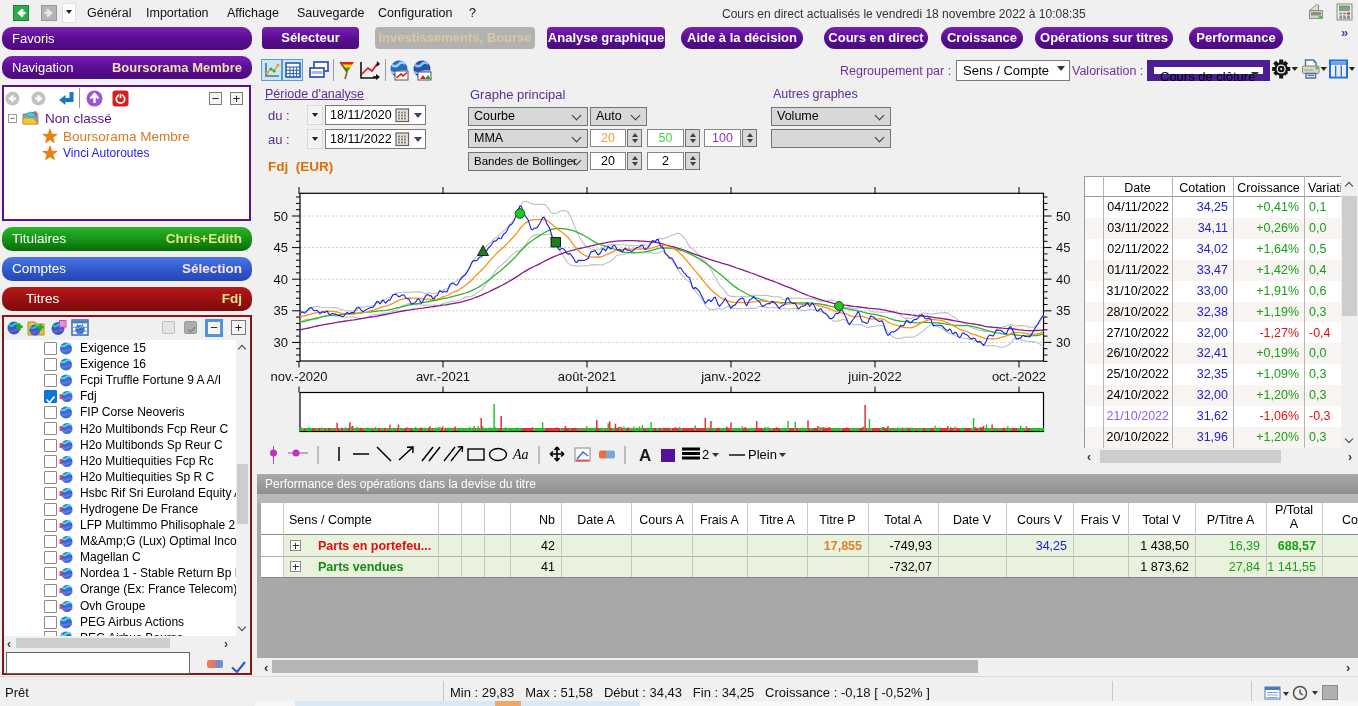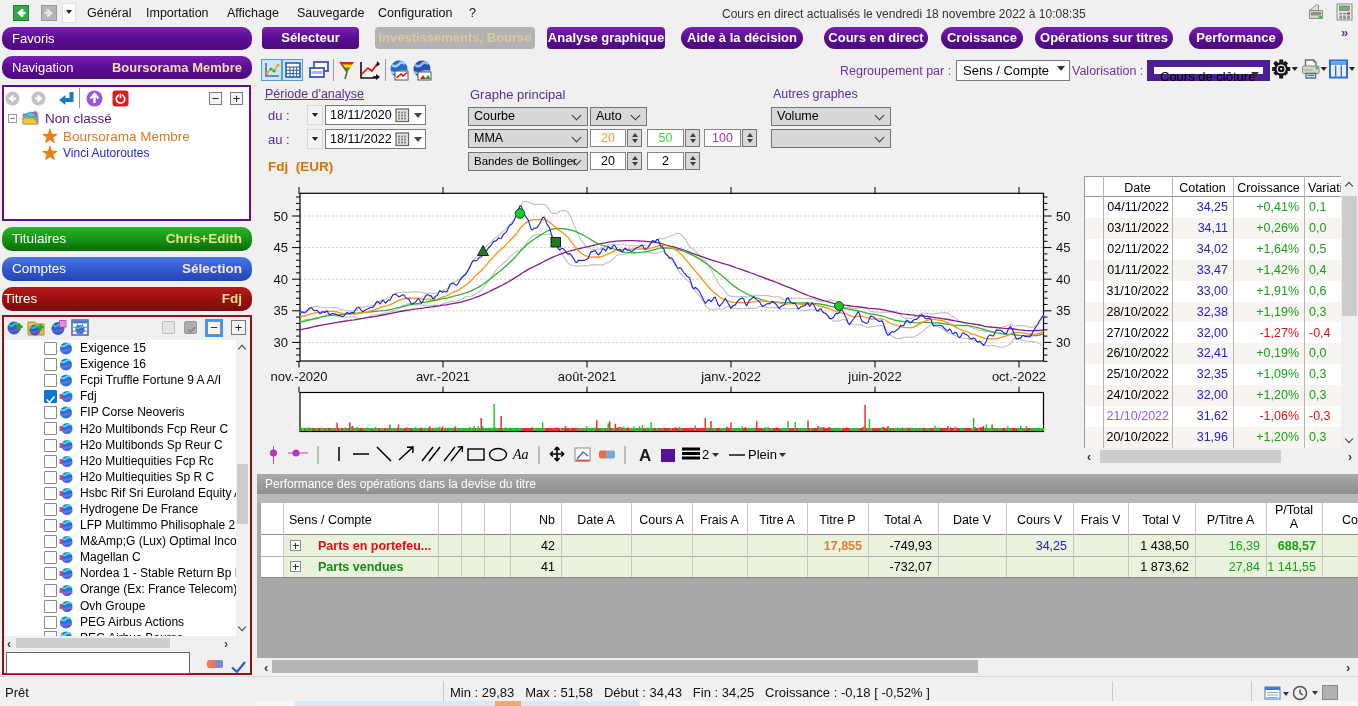--- a/index.html
+++ b/index.html
@@ -191,21 +191,21 @@
     <path d="M1 8 L11.5 8 L16 14 L1 14 Z" fill="#f2c838" stroke="#c09020" stroke-width="0.7"></path>
   </svg>
 <div class="ab" style="left:45px;top:111px;font-size:13.5px;color:#50108c">Non classé</div>
 <div class="ab" style="left:41px;top:124px;font-size:20px;color:#e8820a;text-shadow:0 0 1px #b05c00">★</div>
 <div class="ab" style="left:63px;top:129px;font-size:13.5px;color:#e07820">Boursorama Membre</div>
 <div class="ab" style="left:41px;top:141px;font-size:20px;color:#e8820a;text-shadow:0 0 1px #b05c00">★</div>
 <div class="ab" style="left:63px;top:146px;font-size:12px;color:#2222e8">Vinci Autoroutes</div>
 
 <div class="ab" style="left:2px;top:227px;width:250px;height:24px;border-radius:10px;background:linear-gradient(180deg,#2cb42c 0%,#149114 55%,#0a6b0a 100%);color:#fff;font-size:13.5px;line-height:24px;padding-left:10px">Titulaires<span style="position:absolute;right:10px;font-weight:bold;color:#e9e286">Chris+Edith</span></div>
 <div class="ab" style="left:2px;top:257px;width:250px;height:24px;border-radius:10px;background:linear-gradient(180deg,#4a78e4 0%,#3058cc 55%,#2646b4 100%);color:#fff;font-size:13.5px;line-height:24px;padding-left:10px">Comptes<span style="position:absolute;right:10px;font-weight:bold;color:#ffe4ee">Sélection</span></div>
-<div class="ab" style="left:2px;top:287px;width:250px;height:24px;border-radius:10px;background:linear-gradient(180deg,#b81818 0%,#971010 55%,#7c0a0a 100%);color:#fff;font-size:13.5px;line-height:24px;padding-left:2px">Titres<span style="position:absolute;right:10px;font-weight:bold;color:#e9e286">Fdj</span></div>
+<div class="ab" style="left:2px;top:287px;width:250px;height:24px;border-radius:10px;background:linear-gradient(180deg,#b81818 0%,#971010 55%,#7c0a0a 100%);color:#fff;font-size:13.5px;line-height:24px;padding-left:24px">Titres<span style="position:absolute;right:10px;font-weight:bold;color:#e9e286">Fdj</span></div>
 
 <svg style="position:absolute;width:0;height:0">
     <defs>
 <g id="glb">
         <circle cx="6.5" cy="6.5" r="6" fill="#2f6fd8"></circle>
         <path d="M1.5 3.5 Q4 5.5 6.5 3 Q9 0.5 11 3" stroke="#55dcd8" stroke-width="1.8" fill="none"></path>
         <path d="M1 8.5 Q4 10 6.5 8.5 Q10 7 12 9" stroke="#7a6ae0" stroke-width="1.8" fill="none"></path>
       </g>
 <g id="glbr">
         <rect x="0" y="4" width="5" height="5" fill="#e8485a"></rect>

